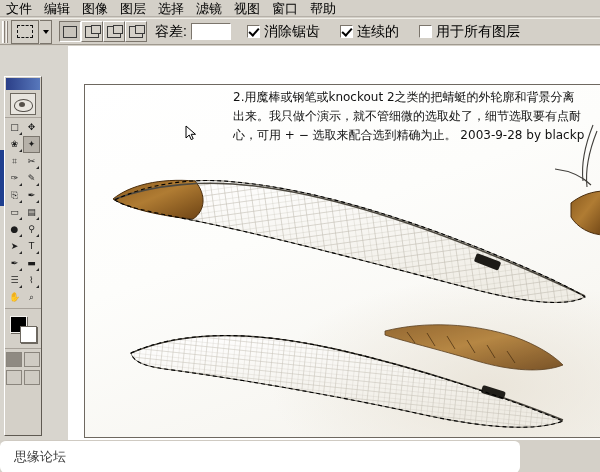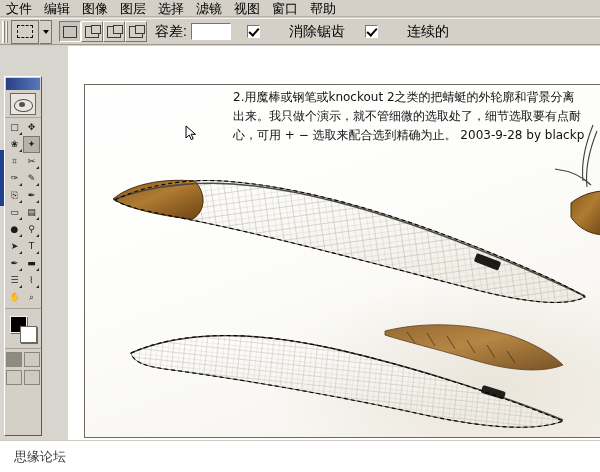--- a/index.html
+++ b/index.html
@@ -154,21 +154,20 @@
     color: #000;
     padding: 0 19px;
     box-sizing: border-box;
     margin-right: 16px;
     line-height: 15px;
   }
   .checkwrap {
     display: flex;
     align-items: center;
     margin-right: 16px;
-    gap: 25px;
   }
   .checkbox {
     width: 13px; height: 13px;
     background: #ffffff;
     border: 1px solid #7b756c;
     border-right-color: #ffffff;
     border-bottom-color: #ffffff;
     margin-right: 4px;
     position: relative;
     box-sizing: border-box;
@@ -344,24 +343,25 @@
     top: 40px;
     width: 14px;
     height: 16px;
   }
 
   
   .footer {
     position: absolute;
     left: 0;
     top: 440px;
-    width: 600px;
+    width: 520px;
     height: 32px;
     background: #ffffff;
     border-top: 1px solid #cfcac2;
+    border-radius: 6px;
   }
   .wm-left {
     position: absolute;
     left: 14px; top: 7px;
     font-size: 13px;
     color: #3b3b3b;
     font-family: "DejaVu Sans", "Liberation Sans", sans-serif;
   }
   .wm-right {
     position: absolute;
@@ -441,20 +441,24 @@
     <div class="checkwrap">
       <span class="checkbox checked"></span>
       <span class="opt-label">消除锯齿</span>
     </div>
 
     <div class="checkwrap">
       <span class="checkbox checked"></span>
       <span class="opt-label">连续的</span>
     </div>
 
+    <div class="checkwrap">
+      <span class="checkbox"></span>
+      <span class="opt-label">用于所有图层</span>
+    </div>
   </div>
 
   <div class="left-strip">
     <div class="scroll-mark"></div>
   </div>
   <div class="canvas-bg"></div>
 
   <div class="toolbox">
     <div class="tb-title"></div>
     <div class="tb-logoarea">

